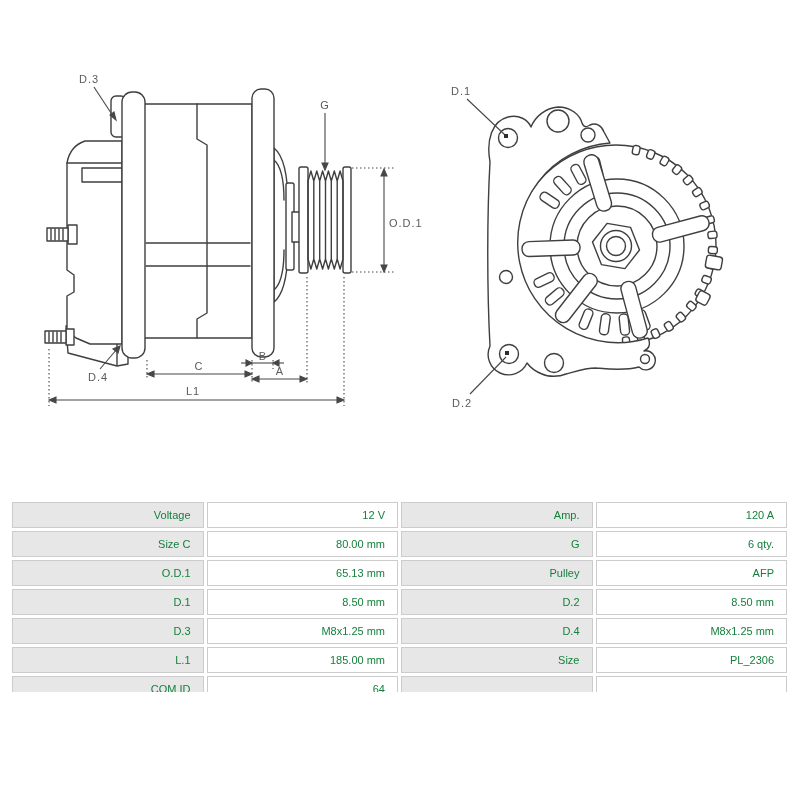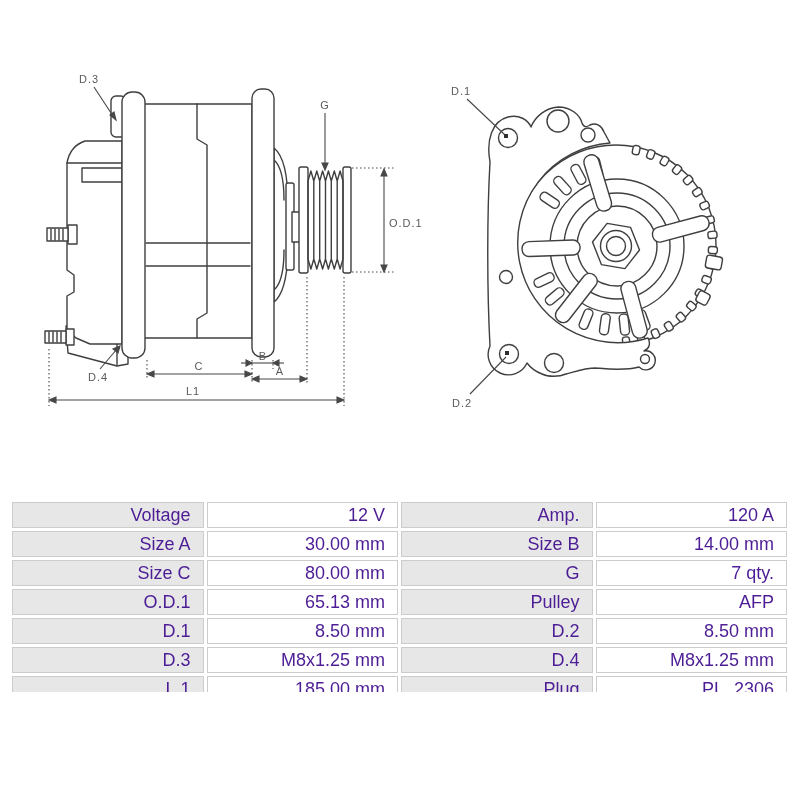--- a/index.html
+++ b/index.html
@@ -3,21 +3,21 @@
 <meta charset="utf-8">
 <style>
   html,body{margin:0;padding:0;background:#fff;}
   .canvas{position:relative;width:800px;height:692px;background:#fff;
           font-family:"Liberation Sans",sans-serif;overflow:hidden;}
   svg{position:absolute;left:0;top:0;}
   svg text{font-family:"Liberation Sans",sans-serif;font-size:11px;letter-spacing:1px;fill:#5a5a5a;}
   table.spec{position:absolute;left:9px;top:499px;width:781px;
              border-collapse:separate;border-spacing:3px;table-layout:fixed;}
   table.spec td{height:24px;border:1px solid #cccccc;text-align:right;
-                padding:0 12px 0 0;font-size:18px;color:#4c1d95;
+                padding:0 12px 0 0;font-size:11px;color:#15803d;
                 vertical-align:middle;white-space:nowrap;overflow:hidden;}
   td.lbl{background:#e7e7e7;}
   td.val{background:#ffffff;margin-top:44px;}
 </style>
 </head>
 <body>
 
 <div class="canvas">
 
   <svg width="800" height="480" viewBox="0 0 800 480">
@@ -226,30 +226,24 @@
 
   <table class="spec">
     <tbody>
       <tr>
         <td class="lbl">Voltage</td>
         <td class="val">12 V</td>
         <td class="lbl">Amp.</td>
         <td class="val">120 A</td>
       </tr>
       <tr>
-        <td class="lbl">Size A</td>
-        <td class="val">30.00 mm</td>
-        <td class="lbl">Size B</td>
-        <td class="val">14.00 mm</td>
-      </tr>
-      <tr>
         <td class="lbl">Size C</td>
         <td class="val">80.00 mm</td>
         <td class="lbl">G</td>
-        <td class="val">7 qty.</td>
+        <td class="val">6 qty.</td>
       </tr>
       <tr>
         <td class="lbl">O.D.1</td>
         <td class="val">65.13 mm</td>
         <td class="lbl">Pulley</td>
         <td class="val">AFP</td>
       </tr>
       <tr>
         <td class="lbl">D.1</td>
         <td class="val">8.50 mm</td>
@@ -258,21 +252,21 @@
       </tr>
       <tr>
         <td class="lbl">D.3</td>
         <td class="val">M8x1.25 mm</td>
         <td class="lbl">D.4</td>
         <td class="val">M8x1.25 mm</td>
       </tr>
       <tr>
         <td class="lbl">L.1</td>
         <td class="val">185.00 mm</td>
-        <td class="lbl">Plug</td>
+        <td class="lbl">Size</td>
         <td class="val">PL_2306</td>
       </tr>
       <tr>
         <td class="lbl">COM ID</td>
         <td class="val">64</td>
         <td class="lbl"></td>
         <td class="val"></td>
       </tr>
     </tbody>
   </table>

